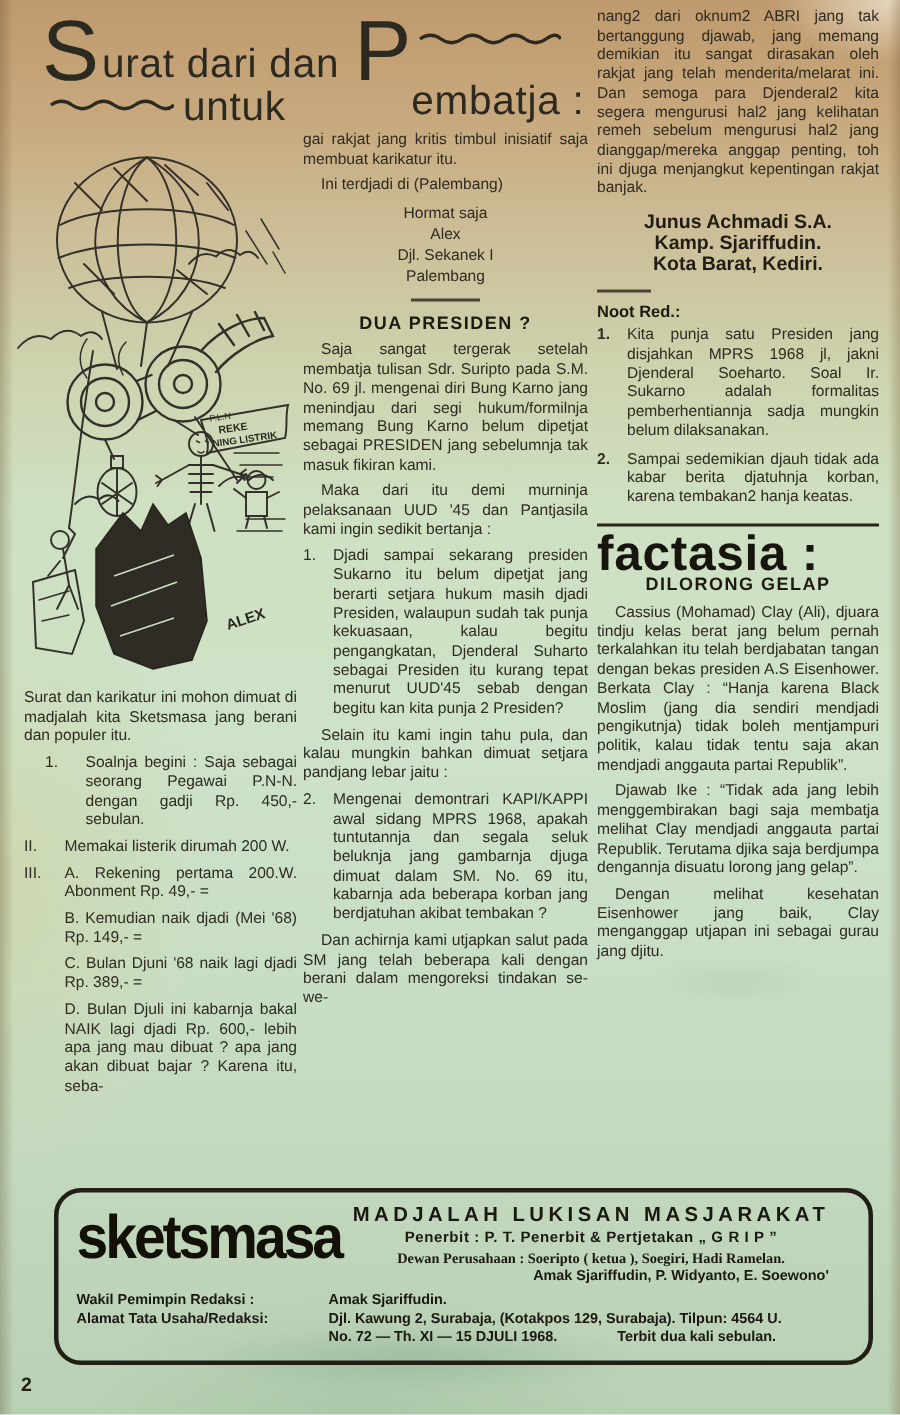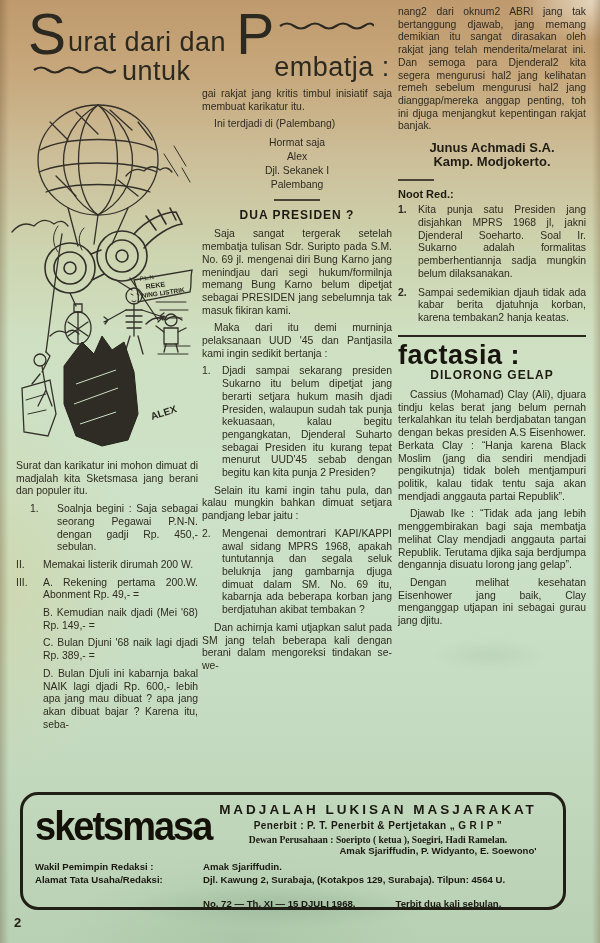--- a/index.html
+++ b/index.html
@@ -48,42 +48,42 @@
 
   .signoff{text-align:center;margin:2px 0 6px;line-height:14px;}
   .sig-bold{font-weight:700;text-align:center;margin:8px 0 10px;line-height:14px;font-size:13px;color:#211d14;}
   .sdiv{width:46px;height:1.6px;background:#4a4436;margin:7px auto 8px;}
   .sdash{width:36px;height:1.6px;background:#4a4436;margin:2px 0 7px;}
   .longrule{width:100%;height:2px;background:#2b271e;margin:10px 0 12px;}
   .h-sec{font-weight:700;text-align:center;font-size:12px;letter-spacing:1px;color:#1d1a12;margin:4px 0 7px;}
   .noot-h{font-weight:700;font-size:11px;color:#1d1a12;margin:0 0 4px;}
   .noot-item{display:flex;margin:0 0 6px;}
   .noot-item .lc-m{width:20px;font-weight:700;}
-  .factasia-title{font-size:27px;font-weight:700;letter-spacing:.5px;color:#17150e;margin:0 0 8px;text-align:left;}
+  .factasia-title{font-size:33px;font-weight:700;letter-spacing:.5px;color:#17150e;margin:0 0 8px;text-align:left;}
 
   
   .illu{position:absolute;left:6px;top:84px;width:192px;height:374px;}
 
   
-  .masthead{position:absolute;left:20px;top:792px;width:546px;height:118px;
+  .masthead{position:absolute;left:36px;top:792px;width:546px;height:118px;
     border:3px solid #211e16;border-radius:18px;box-sizing:border-box;
     padding:6px 10px 14px 12px;color:#1b1812;}
   .mh-top{display:flex;}
   .mh-logo{flex:none;width:168px;font-size:38px;font-weight:700;letter-spacing:-2px;
     transform:scaleY(1.08);transform-origin:left top;color:#131008;padding-top:2px;}
   .mh-right{flex:1;text-align:center;}
   .mh-title{font-weight:700;font-size:13.5px;letter-spacing:3px;margin-top:1px;}
   .mh-pub{font-weight:700;font-size:10px;margin-top:3px;letter-spacing:.4px;}
   .mh-board1{font-weight:700;font-size:9.6px;margin-top:3px;font-family:Liberation Serif, serif;}
   .mh-board2{font-weight:700;font-size:9.6px;padding-left:120px;}
   .mh-rows{margin-top:5px;font-weight:700;font-size:9.6px;}
   .mh-row{display:flex;line-height:12.6px;}
   .mh-label{flex:none;width:168px;}
   .mh-val{flex:1;}
-  .mh-row4{display:flex;gap:40px;margin-left:168px;line-height:12.6px;margin-top:12px;}
+  .mh-row4{display:flex;gap:40px;margin-left:168px;line-height:12.6px;}
 
   .pagenum{position:absolute;left:14px;top:915px;font-weight:700;font-size:13px;color:#242016;}
   [data-interactable]{}
 </style>
 </head>
 <body>
 
 <div class="edge-l" data-interactable="false"></div>
 <div class="edge-r" data-interactable="false"></div>
 <div class="ghost g1" data-interactable="false"></div>
@@ -242,21 +242,22 @@
     <span class="lc-m" style="width:20px;" data-interactable="false">2.</span>
     <span class="lc-t" data-interactable="false">Mengenai demontrari KAPI/KAPPI awal sidang MPRS 1968, apakah tuntutannja dan segala seluk beluknja jang gambarnja djuga dimuat dalam SM. No. 69 itu, kabarnja ada beberapa korban jang berdjatuhan akibat tembakan ?</span>
   </div>
   <p data-interactable="false">Dan achirnja kami utjapkan salut pada SM jang telah beberapa kali dengan berani dalam mengoreksi tindakan se-we-</p>
 </div>
 
 <div class="col right-col" data-interactable="false">
   <p class="noind" data-interactable="false">nang2 dari oknum2 ABRI jang tak bertanggung djawab, jang memang demikian itu sangat dirasakan oleh rakjat jang telah menderita/melarat ini. Dan semoga para Djenderal2 kita segera mengurusi hal2 jang kelihatan remeh sebelum mengurusi hal2 jang dianggap/mereka anggap penting, toh ini djuga menjangkut kepentingan rakjat banjak.</p>
   <div class="sig-bold" data-interactable="false">
     <div data-interactable="false">Junus Achmadi S.A.</div>
-    <div data-interactable="false">Kamp. Modjokerto.</div>
+    <div data-interactable="false">Kamp. Sjariffudin.</div>
+    <div data-interactable="false">Kota Barat, Kediri.</div>
   </div>
   <div class="sdash" data-interactable="false"></div>
   <div class="noot-h" data-interactable="false">Noot Red.:</div>
   <div class="noot-item" data-interactable="false">
     <span class="lc-m" data-interactable="false">1.</span>
     <span class="lc-t" data-interactable="false">Kita punja satu Presiden jang disjahkan MPRS 1968 jl, jakni Djenderal Soeharto. Soal Ir. Sukarno adalah formalitas pemberhentiannja sadja mungkin belum dilaksanakan.</span>
   </div>
   <div class="noot-item" data-interactable="false">
     <span class="lc-m" data-interactable="false">2.</span>
     <span class="lc-t" data-interactable="false">Sampai sedemikian djauh tidak ada kabar berita djatuhnja korban, karena tembakan2 hanja keatas.</span>

